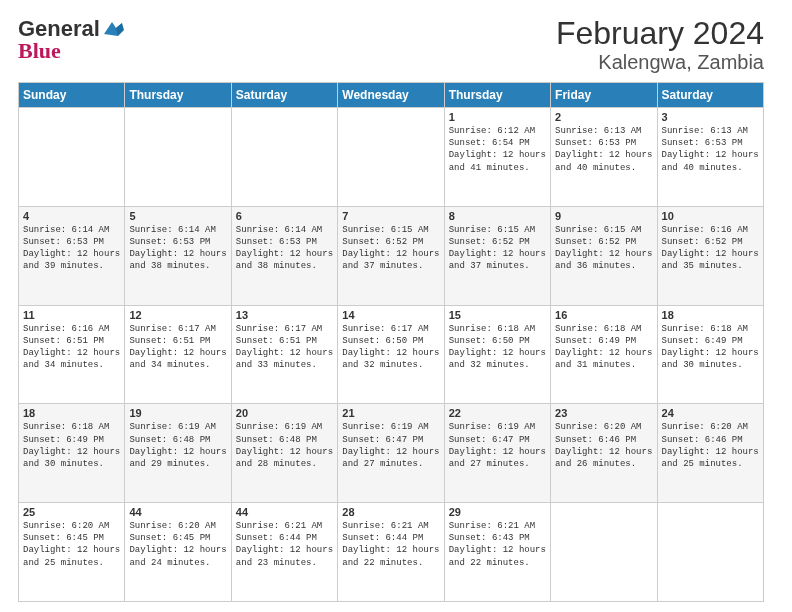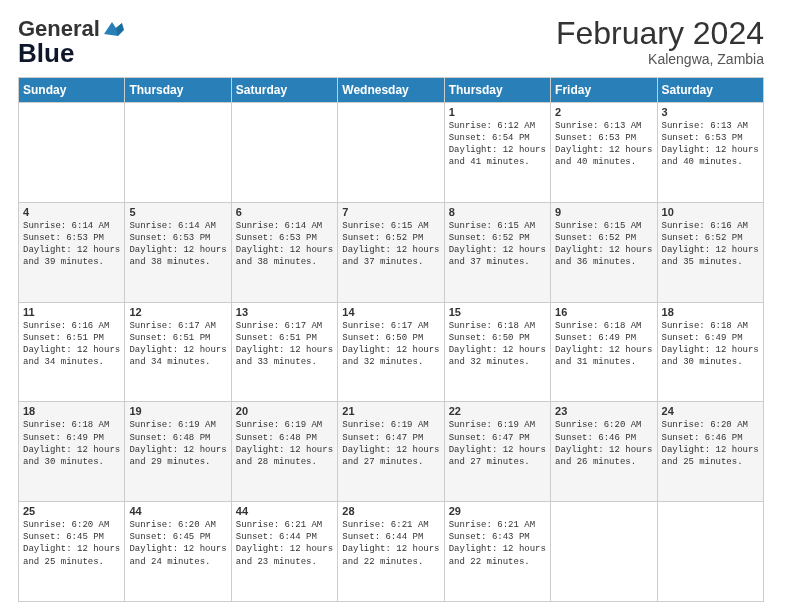--- a/index.html
+++ b/index.html
@@ -36,21 +36,21 @@
     .title-area {
       text-align: right;
     }
     .month-title {
       font-size: 32px;
       font-weight: normal;
       color: #333;
       line-height: 1.1;
     }
     .location {
-      font-size: 14px;
+      font-size: 20px;
       color: #555;
     }
     .calendar {
       width: 100%;
       border-collapse: collapse;
       flex: 1;
       table-layout: fixed;
       border-radius: 18px;
     }
     .calendar th {
@@ -98,21 +98,21 @@
 <div class="page">
   <div class="header">
     <div class="logo">
       <div class="logo-line">
         <span style="font-size:22px;font-weight:bold;color:#333;">General</span>
         <svg width="22" height="18" viewBox="0 0 22 18">
           <polygon points="2,14 10,2 14,8 20,3 16,16" fill="#2980b9"></polygon>
           <polygon points="14,8 20,3 22,10 16,16" fill="#1a6ea0"></polygon>
         </svg>
       </div>
-      <span style="font-size:26px;font-weight:bold;color:#0f172a;margin-top:-4px;">Blue</span>
+      <span style="font-size:22px;font-weight:bold;color:#be185d;margin-top:-4px;font-family:Liberation Serif, serif;">Blue</span>
     </div>
     <div class="title-area">
       <div class="month-title">February 2024</div>
       <div class="location">Kalengwa, Zambia</div>
     </div>
   </div>
 
   <table class="calendar">
     <thead>
       <tr>

